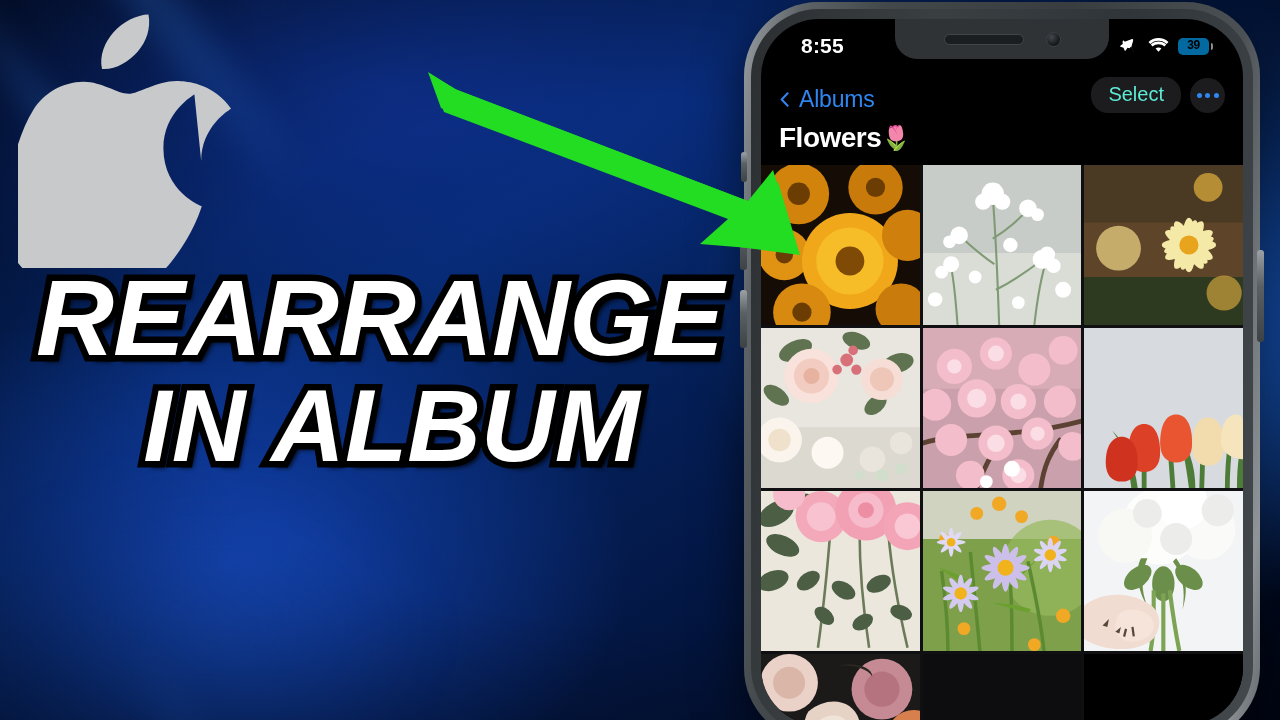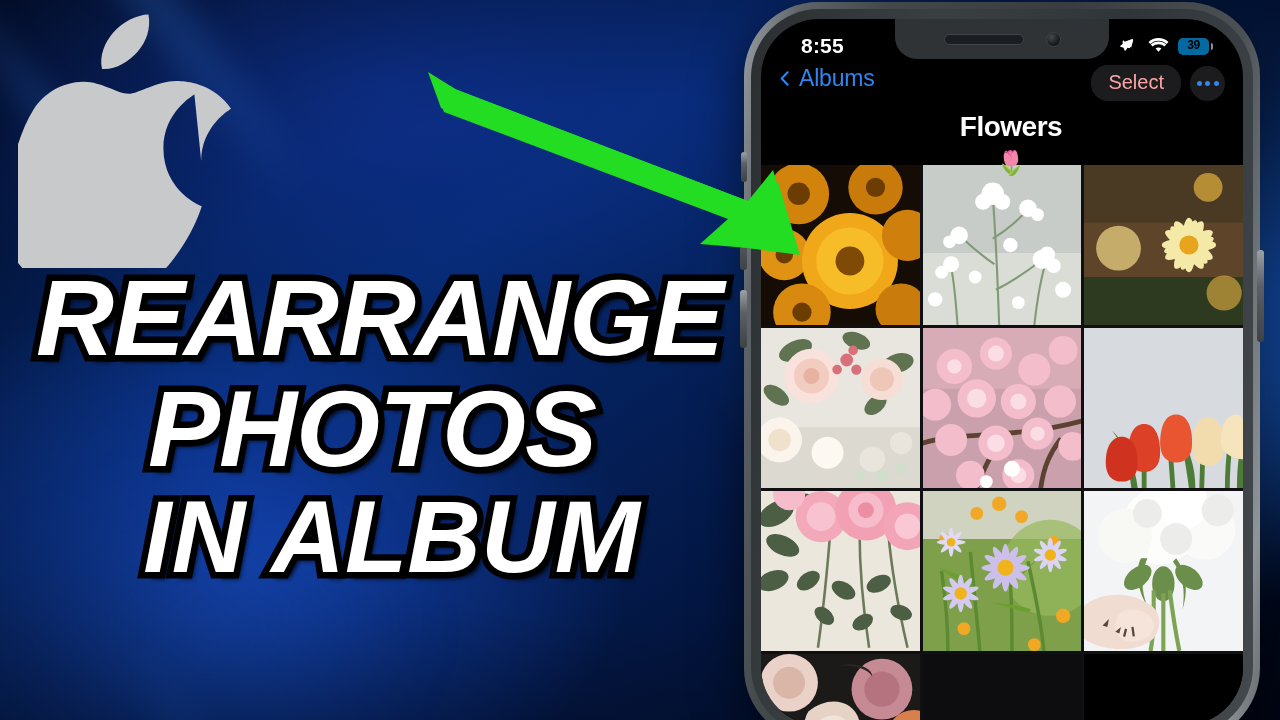--- a/index.html
+++ b/index.html
@@ -143,45 +143,45 @@
   }
   .batt-num { font-size:12px; font-weight:bold; color:#000; letter-spacing:-.3px; }
   .batt-tip {
     position:absolute; right:-4px; top:5px; width:2.5px; height:7px;
     background:rgba(255,255,255,.55); border-radius:0 2px 2px 0;
   }
 
   
   .navbar {
     position:absolute; top:46px; left:0; right:0; height:48px;
-    display:flex; align-items:flex-start; justify-content:space-between;
+    display:flex; align-items:flex-end; justify-content:space-between;
     padding:0 18px 0 16px; z-index:5;
   }
   .nav-back { display:flex; align-items:center; gap:7px; cursor:pointer; }
   .chev { width:15px; height:15px; }
   .nav-back-label { color:#2f86f0; font-size:23px; letter-spacing:-.2px; }
   .nav-right { display:flex; align-items:center; gap:9px; }
   .sel-btn {
     background:#1c1c1e; border-radius:17px;
     padding:6px 17px 7px;
-    color:#fca5a5; font-size:20px; font-weight:500;
+    color:#5eead4; font-size:20px; font-weight:500;
     cursor:pointer;
   }
   .more-btn {
     width:35px; height:35px; border-radius:50%;
     background:#1c1c1e;
     display:flex; align-items:center; justify-content:center; gap:3.5px;
     cursor:pointer;
   }
   .dot { width:5px; height:5px; border-radius:50%; background:#2f86f0; }
 
   
   .album-title {
     position:absolute; top:92px; left:0; right:0; height:54px;
-    display:flex; align-items:center; padding-left:18px; gap:8px; z-index:5;flex-direction:column;
+    display:flex; align-items:center; padding-left:18px; gap:0; z-index:5;
   }
   .album-title-text { color:#fff; font-size:28px; font-weight:bold; letter-spacing:-.5px; }
   .tulip-emoji { font-size:24px; line-height:1; }
 
   
   .grid {
     position:absolute; top:146px; left:0; right:0; bottom:0;
     display:grid;
     grid-template-columns:repeat(3,1fr);
     grid-auto-rows:160px;
@@ -219,21 +219,20 @@
 <div id="arrow-wrap">
   <svg viewBox="0 0 390 220" width="390" height="220" xmlns="http://www.w3.org/2000/svg">
     <polygon points="18,0 31,36 331,149 308,172 390,183 368,110 348,133 45,17" fill="#22dd22"></polygon>
     <polygon points="20,2 348,130 286,64 385,178 255,172 316,171" fill="none"></polygon>
     <path d="M20 2 L34 40 L318 147 L290 172 L388 180 L363 98 L338 129 L47 18 Z" fill="#22dd22"></path>
   </svg>
 </div>
 
 <div id="headline">
   <div class="hl hl-1">REARRANGE</div>
-  <div class="hl hl-2">PHOTOS</div>
   <div class="hl hl-3"><span>IN</span><span class="gap"></span><span>ALBUM</span></div>
 </div>
 
 <div id="phone">
   <div class="phone-outer"></div>
   <div class="phone-rim"></div>
   <div class="btn-side btn-silent"></div>
   <div class="btn-side btn-volup"></div>
   <div class="btn-side btn-voldn"></div>
   <div class="btn-side btn-power"></div>

